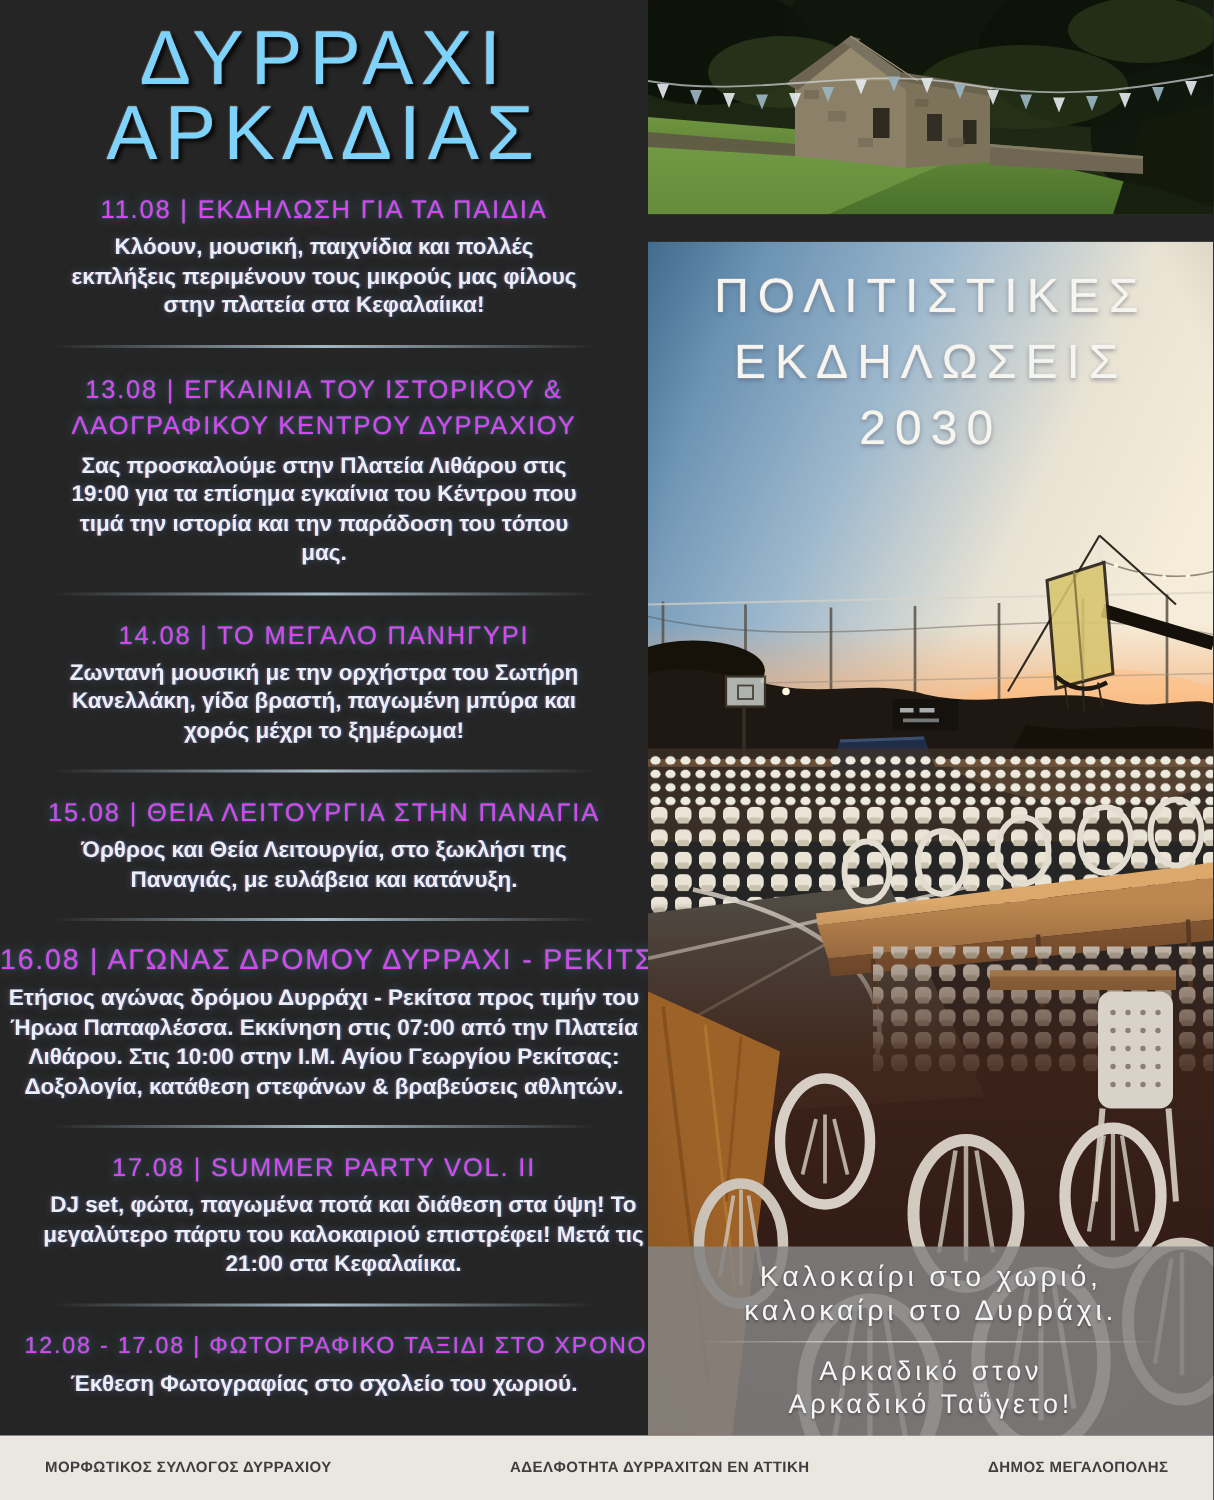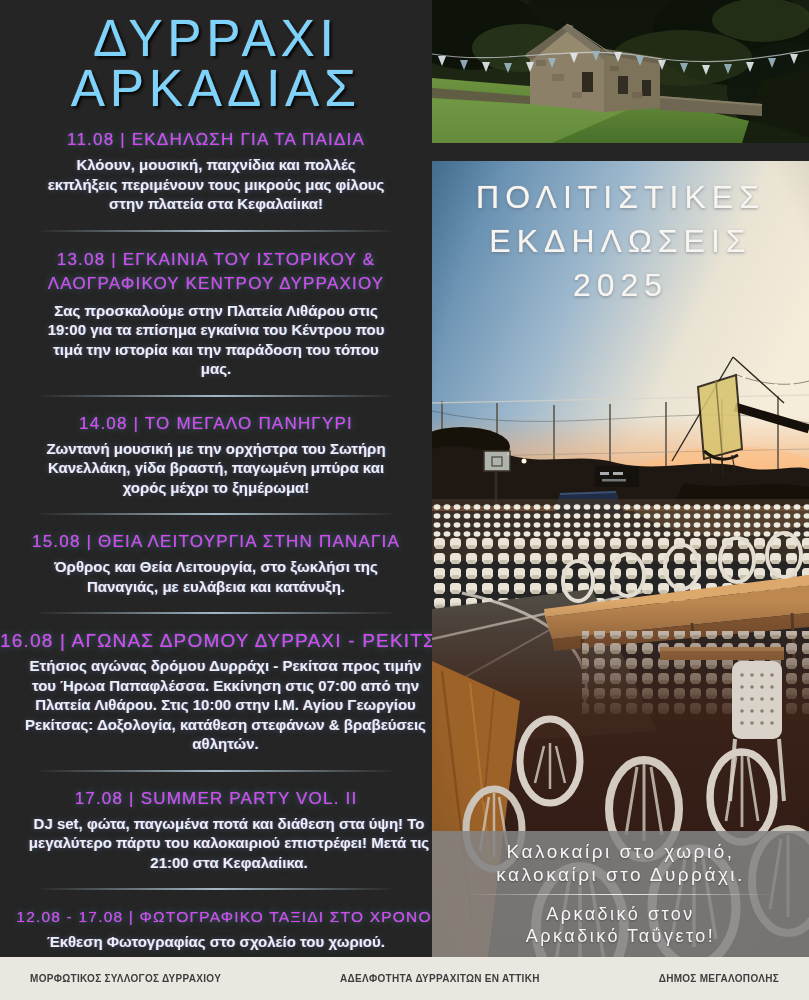--- a/index.html
+++ b/index.html
@@ -15,21 +15,21 @@
   .ev-head{margin:0 auto;color:#d946ef;font-size:17px;line-height:21px;letter-spacing:1.2px;font-weight:400;
     text-shadow:0 0 7px rgba(94,159,196,.55),0 0 1px rgba(94,159,196,.8);}
   .ev-desc{margin:5px auto 0;color:#e9eff9;font-size:15px;line-height:19.5px;font-weight:700;
     text-shadow:-1px 0 0 rgba(255,120,120,.22),1px 0 0 rgba(120,160,255,.28),0 0 6px rgba(120,150,220,.35);}
   .ev1 .ev-head{max-width:408px;line-height:24px;}
   .ev0 .ev-desc{max-width:345px;}
   .ev1 .ev-desc{max-width:352px;}
   .ev2 .ev-desc{max-width:352px;}
   .ev3 .ev-desc{max-width:382px;}
   .ev4 .ev-head{font-size:19px;white-space:nowrap;}
-  .ev4 .ev-desc{max-width:430px;padding-left:19px;}
+  .ev4 .ev-desc{max-width:430px;}
   .ev5 .ev-desc{max-width:402px;margin-left:28px;}
   .ev6 .ev-head{font-size:15.5px;white-space:nowrap;padding-left:16px;}
   .ev6 .ev-desc{max-width:430px;}
   .divider{height:2px;width:84%;margin:16px auto;border-radius:1px;
     background:linear-gradient(90deg,rgba(170,195,210,0),rgba(185,210,225,.85),rgba(170,195,210,0));}
   
   .right-col{position:absolute;left:432px;top:0;width:377px;height:957px;}
   .photo-top{position:absolute;top:0;left:0;width:377px;height:143px;overflow:hidden;}
   .photo-main{position:absolute;top:161px;left:0;width:377px;height:796px;overflow:hidden;}
   .photo-top svg,.photo-main svg{display:block;}
@@ -368,21 +368,21 @@
           <path d="M338,748 L349,678 M356,756 L356,674" stroke-width="3" opacity=".8"></path>
         </g>
       </g>
 
       <rect x="0" y="0" width="377" height="796" fill="url(#vigG)"></rect>
     </svg>
 
     <div class="side-heading">
       <div>ΠΟΛΙΤΙΣΤΙΚΕΣ</div>
       <div>ΕΚΔΗΛΩΣΕΙΣ</div>
-      <div>2025</div>
+      <div>2030</div>
     </div>
 
     <div class="photo-overlay">
       <div class="ov-line">Καλοκαίρι στο χωριό,</div>
       <div class="ov-line">καλοκαίρι στο Δυρράχι.</div>
       <div class="ov-divider"></div>
       <div class="ov-line-sm">Αρκαδικό στον</div>
       <div class="ov-line-sm">Αρκαδικό Ταΰγετο!</div>
     </div>
   </div>

